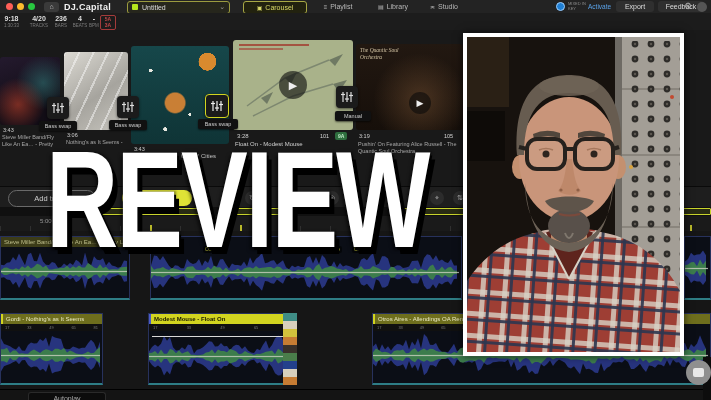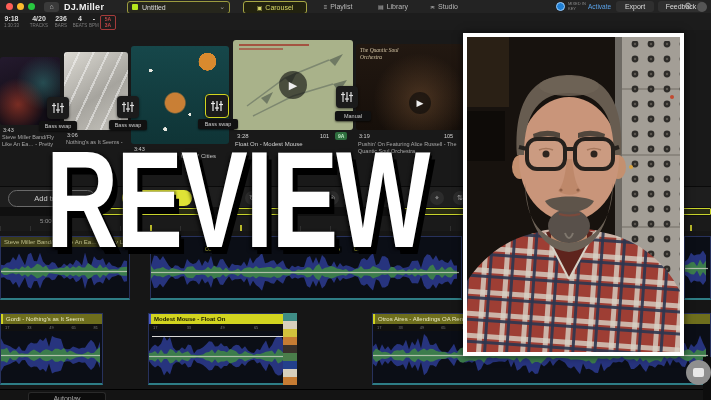--- a/index.html
+++ b/index.html
@@ -99,21 +99,21 @@
 </head>
 <body>
 
 <div id="app">
 
   <div id="titlebar" class="abs">
     <div class="abs tl" style="left:6px;background:#ff5f57"></div>
     <div class="abs tl" style="left:17px;background:#febc2e"></div>
     <div class="abs tl" style="left:28px;background:#28c840"></div>
     <div class="abs winbtn" style="left:44px;top:1.5px;width:15px;height:10px"><span>⌂</span></div>
-    <div class="abs logo" style="left:64px;top:1.5px">DJ.Miller</div>
+    <div class="abs logo" style="left:64px;top:1.5px">DJ.Capital</div>
     <div class="abs pill" style="left:127px;top:.5px;width:101px">
       <span class="sq"></span>
       <span class="lbl">Untitled</span>
       <span class="chv">⌄</span>
     </div>
     <div class="abs navbtn active" style="left:243px;top:.5px;width:62px"><span class="ic">▣</span><span>Carousel</span></div>
     <div class="abs navbtn" style="left:313px;top:.5px;width:50px"><span class="ic">≡</span><span>Playlist</span></div>
     <div class="abs navbtn" style="left:369px;top:.5px;width:48px"><span class="ic">▤</span><span>Library</span></div>
     <div class="abs navbtn" style="left:421px;top:.5px;width:46px"><span class="ic">≍</span><span>Studio</span></div>
     <div class="abs mik-circle" style="left:556px;top:2px"></div>

